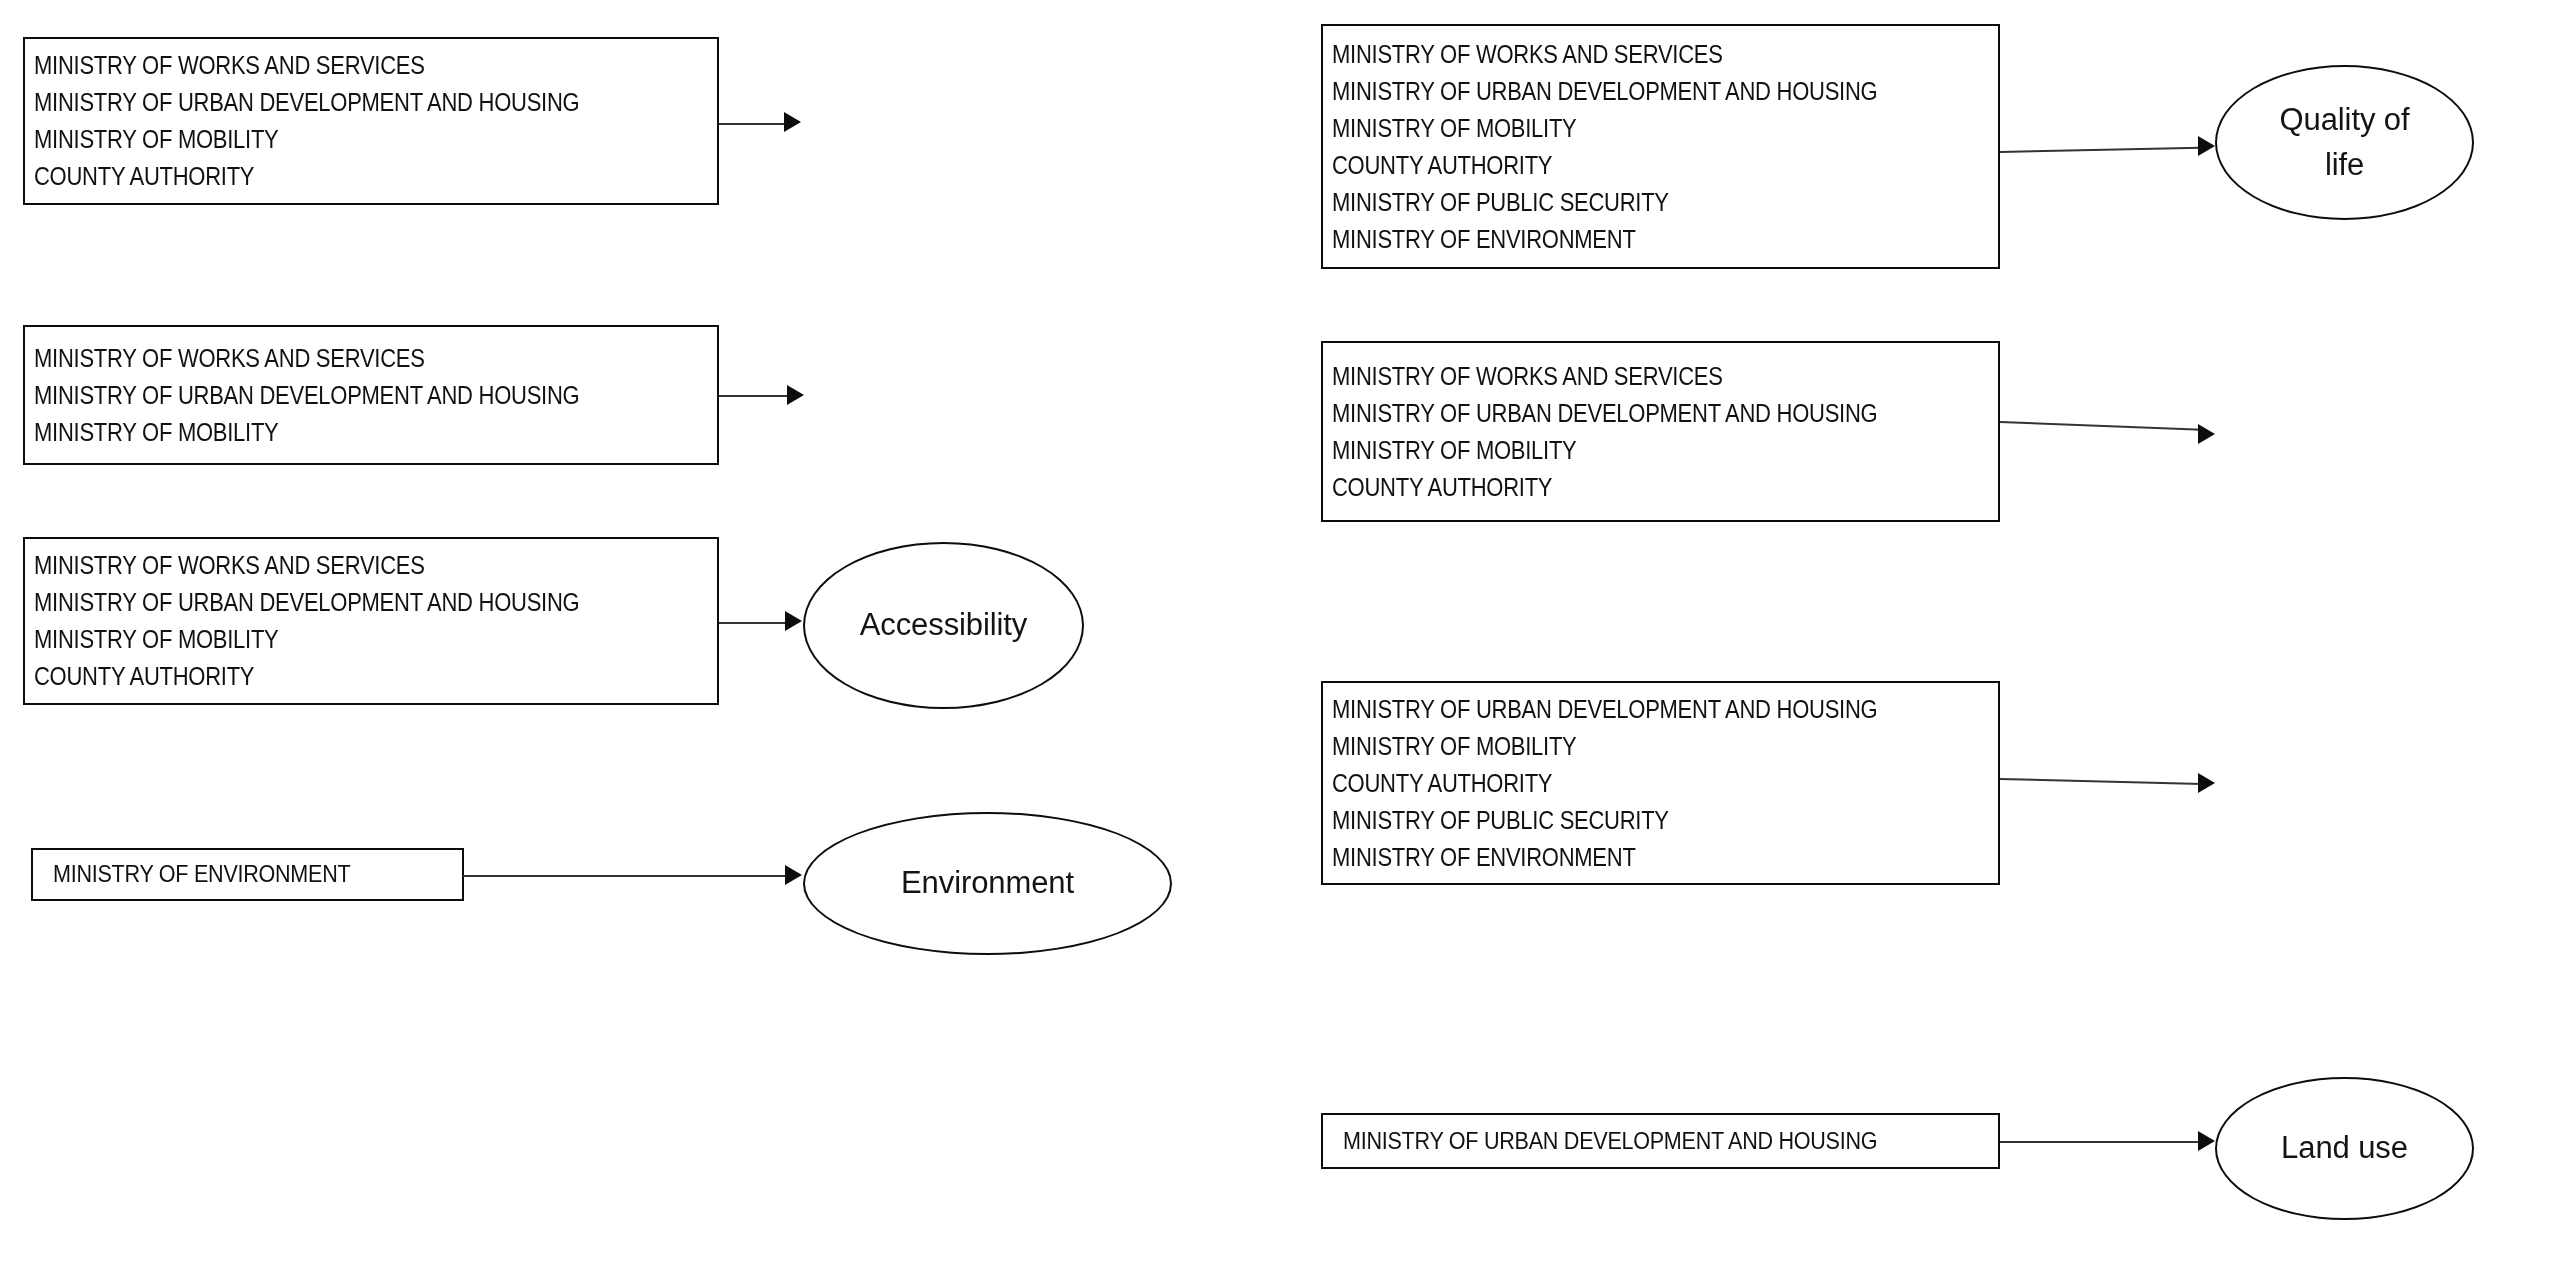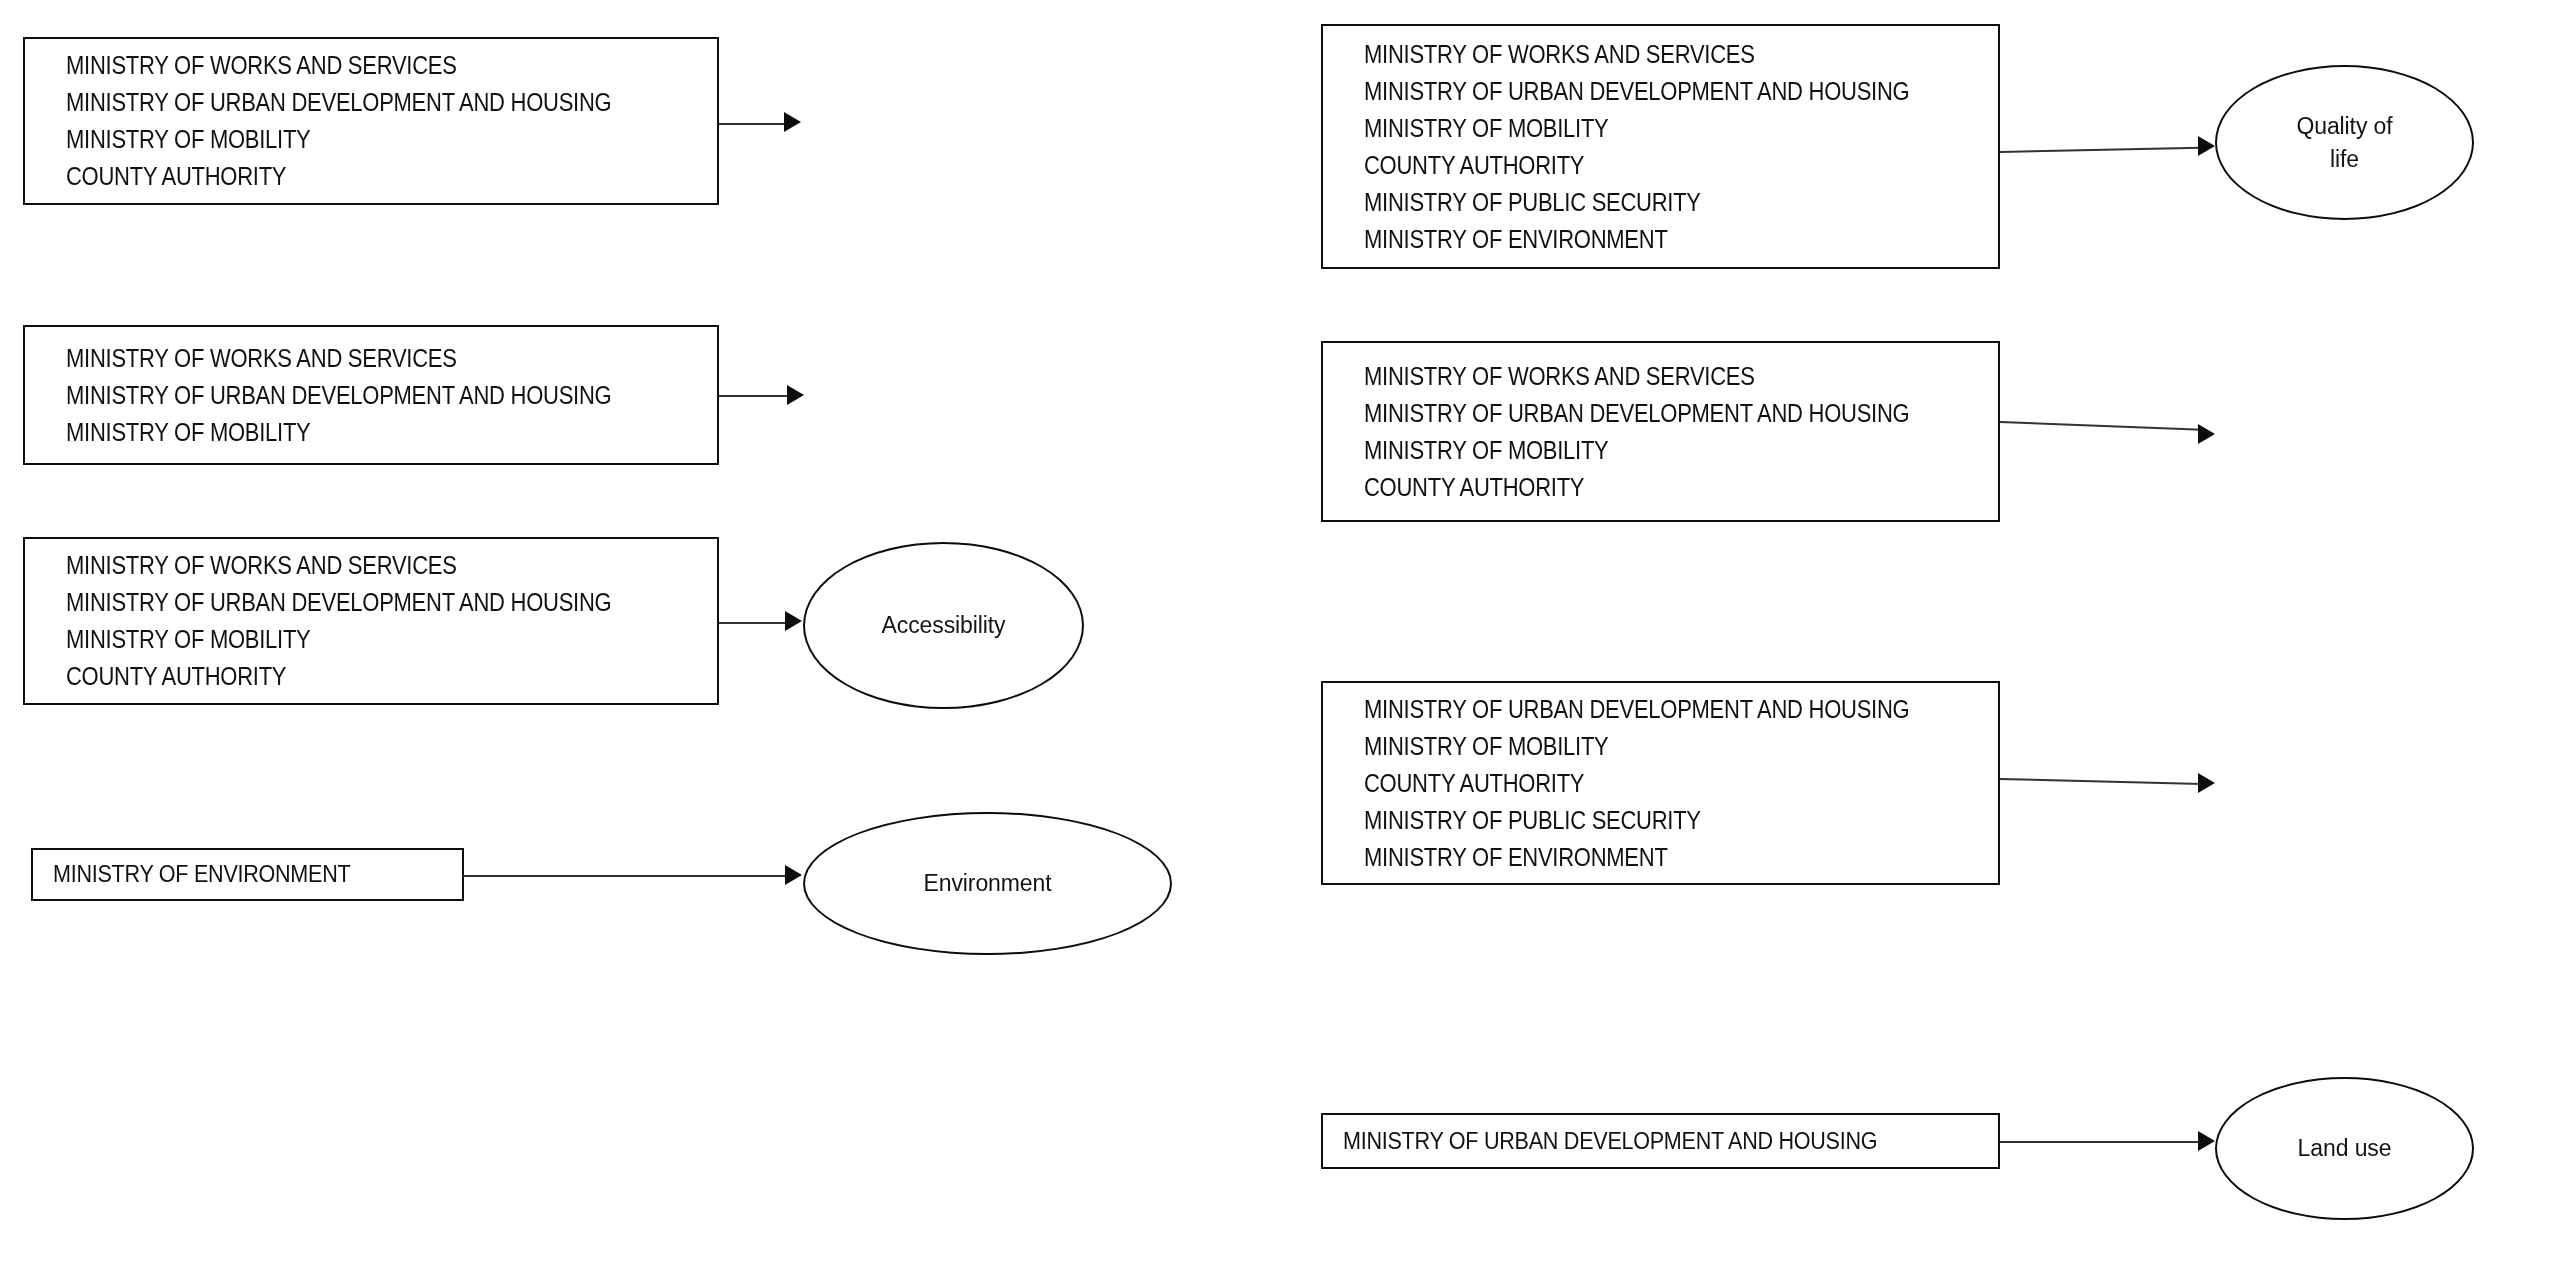--- a/index.html
+++ b/index.html
@@ -18,21 +18,21 @@
   }
   
   .node-box {
     position: absolute;
     box-sizing: border-box;
     border: 2px solid #0d0d0d;
     background: #ffffff;
     display: flex;
     flex-direction: column;
     justify-content: center;
-    padding-left: 41px;
+    padding-left: 9px;
     padding-right: 9.5px;
   }
   .node-box .line {
     font-family: "Liberation Sans", sans-serif;
     font-size: 25px;
     line-height: 1.48;
     color: #111111;
     letter-spacing: -0.3px;
     white-space: nowrap;
     transform: scaleX(0.88);
@@ -51,21 +51,21 @@
     border: 2.7px solid #0d0d0d;
     border-radius: 50%;
     background: #ffffff;
     display: flex;
     align-items: center;
     justify-content: center;
     text-align: center;
   }
   .node-ellipse .elabel {
     font-family: "Liberation Sans", sans-serif;
-    font-size: 23px;
+    font-size: 31px;
     line-height: 1.42;
     color: #141414;
     padding: 0 14%;
     letter-spacing: -0.1px;
   }
   .node-ellipse.wide .elabel {
     font-size: 25px;
     line-height: 1.45;
     padding: 0 9%;
   }

